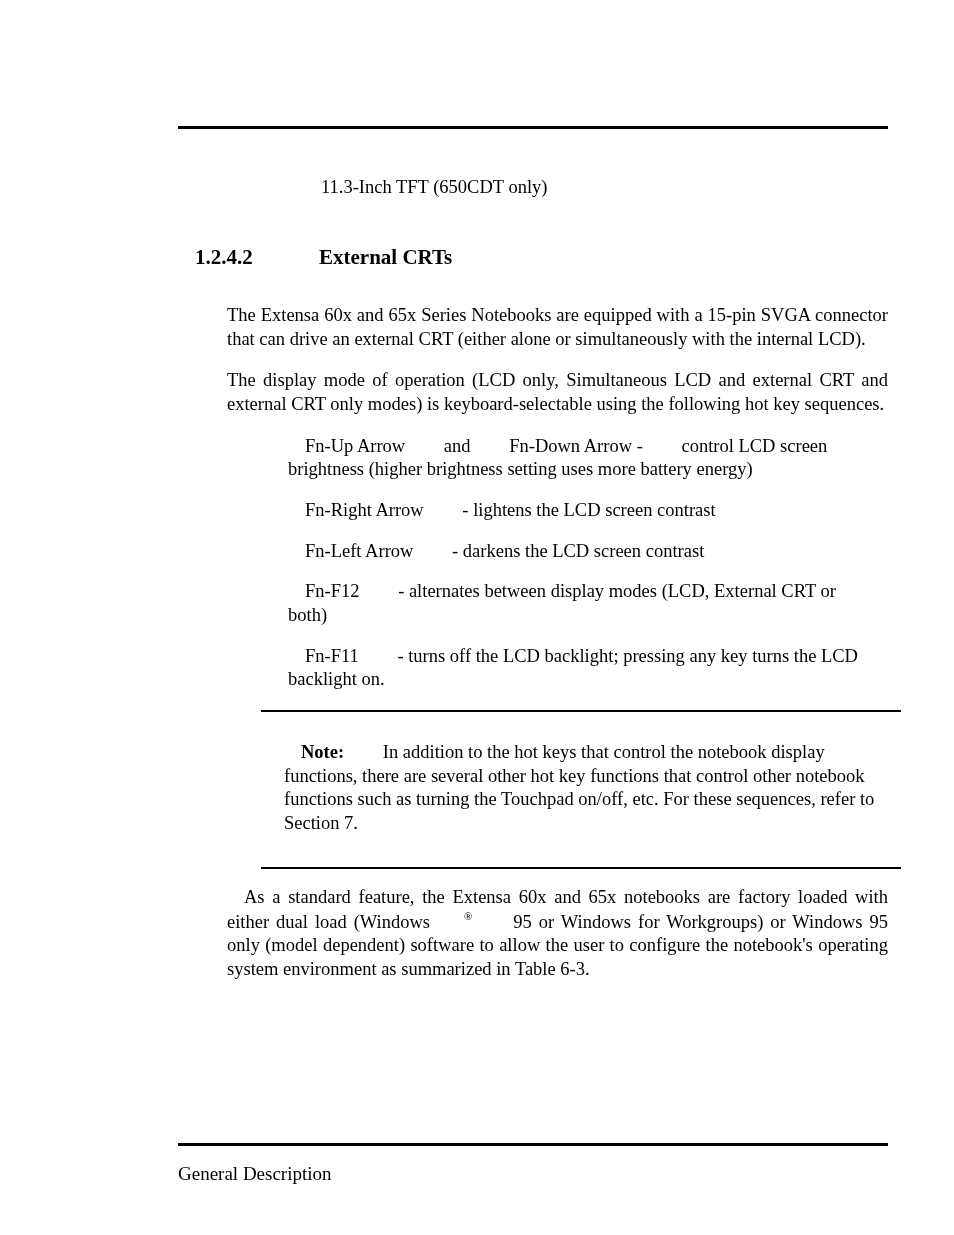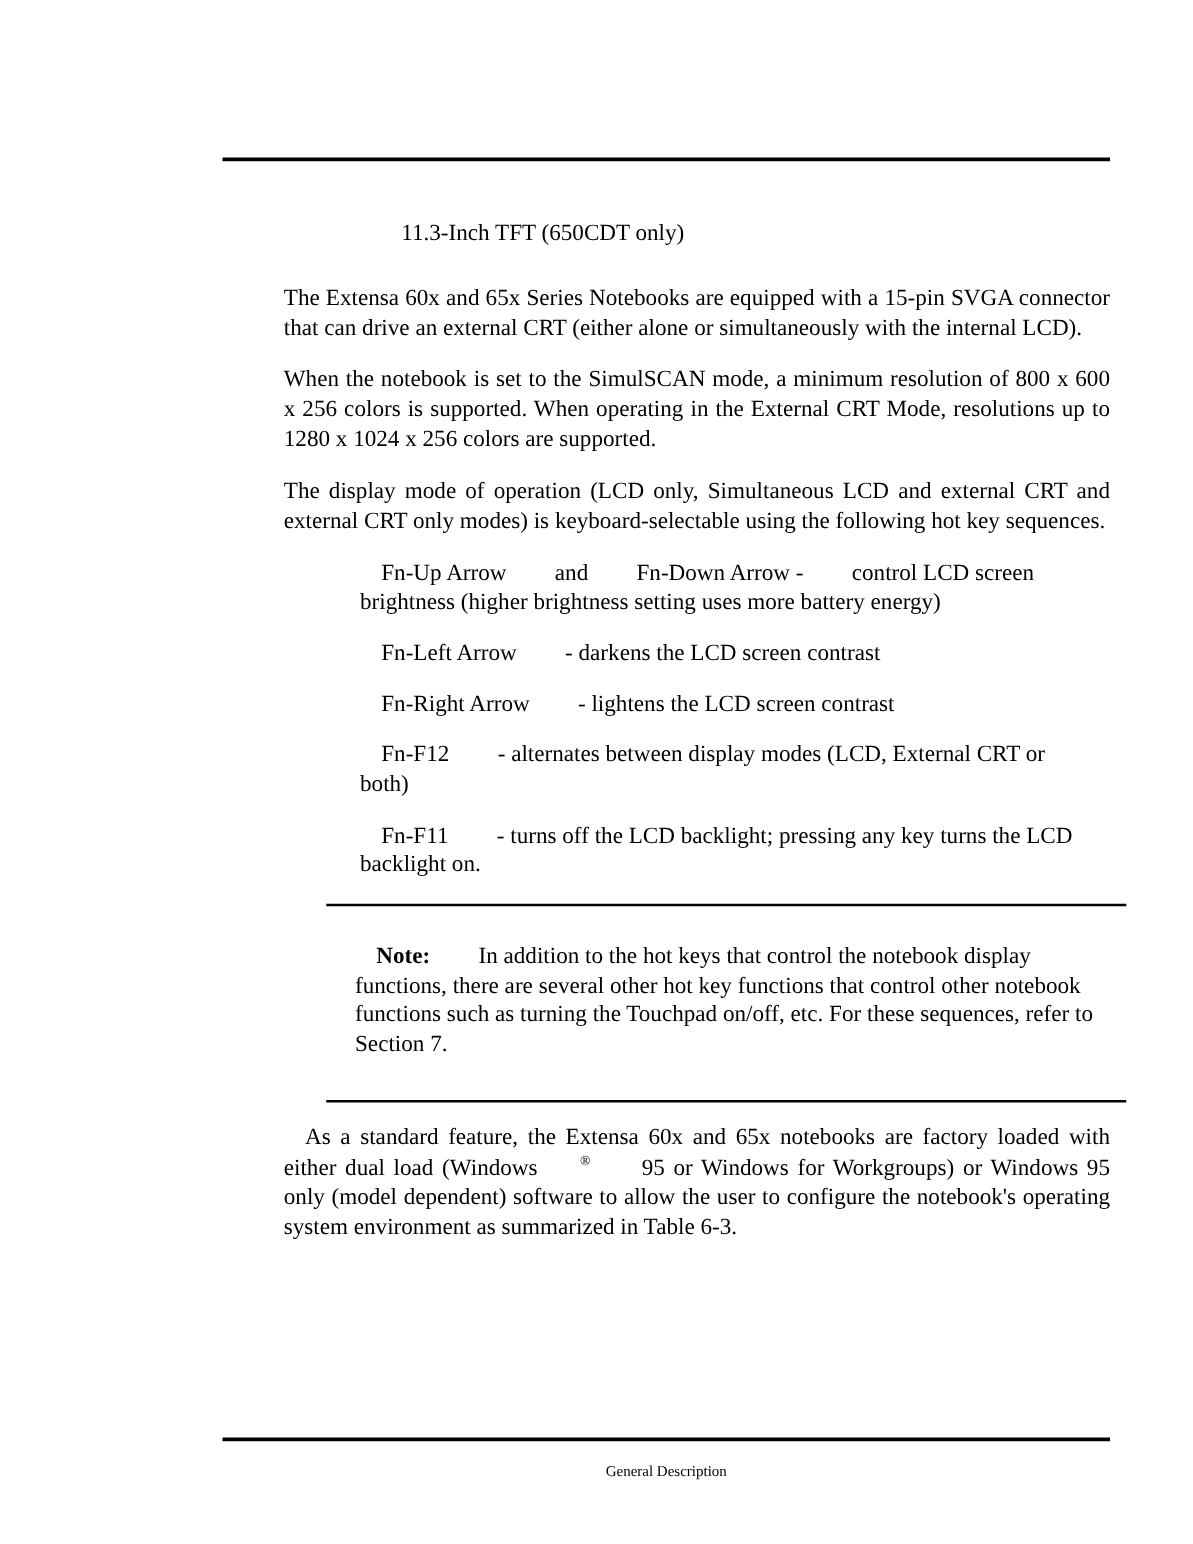--- a/index.html
+++ b/index.html
@@ -77,46 +77,48 @@
     position: absolute;
     left: 110px;
     right: 66px;
     bottom: 50px;
   }
   .bottom-rule {
     border-top: 3px solid #000;
     margin-bottom: 8px;
   }
   .footer-text {
-    text-align: center;
-    font-size: 12px;
+    text-align: left;
+    font-size: 19px;
   }
 </style>
 </head>
 <body>
 
 <div class="page">
   <div class="top-rule"></div>
 
   <div class="list-item">11.3-Inch TFT (650CDT only)</div>
 
+  <div class="h3">
+    <span class="num">1.2.4.2</span><span>External CRTs</span>
+  </div>
   <div class="para">The Extensa 60x and 65x Series Notebooks are equipped with a 15-pin SVGA connector that can drive an external CRT (either alone or simultaneously with the internal LCD).</div>
-  <div class="para">When the notebook is set to the SimulSCAN mode, a minimum resolution of 800 x 600 x 256 colors is supported. When operating in the External CRT Mode, resolutions up to 1280 x 1024 x 256 colors are supported.</div>
 
   <div class="para">The display mode of operation (LCD only, Simultaneous LCD and external CRT and external CRT only modes) is keyboard-selectable using the following hot key sequences.</div>
 
   <div class="hotkeys">
     <div class="hotkey">
       <span class="k">Fn-Up Arrow</span><span> and </span><span class="k">Fn-Down Arrow - </span><span>control LCD screen brightness (higher brightness setting uses more battery energy)</span>
     </div>
     <div class="hotkey">
-      <span class="k">Fn-Left Arrow</span><span>  - darkens the LCD screen contrast</span>
+      <span class="k">Fn-Right Arrow</span><span>  - lightens the LCD screen contrast</span>
     </div>
     <div class="hotkey">
-      <span class="k">Fn-Right Arrow</span><span>  - lightens the LCD screen contrast</span>
+      <span class="k">Fn-Left Arrow</span><span>  - darkens the LCD screen contrast</span>
     </div>
     <div class="hotkey">
       <span class="k">Fn-F12</span><span> - alternates between display modes (LCD, External CRT or both)</span>
     </div>
     <div class="hotkey">
       <span class="k">Fn-F11</span><span> - turns off the LCD backlight; pressing any key turns the LCD backlight on.</span>
     </div>
   </div>
 
   <div class="note-box">

